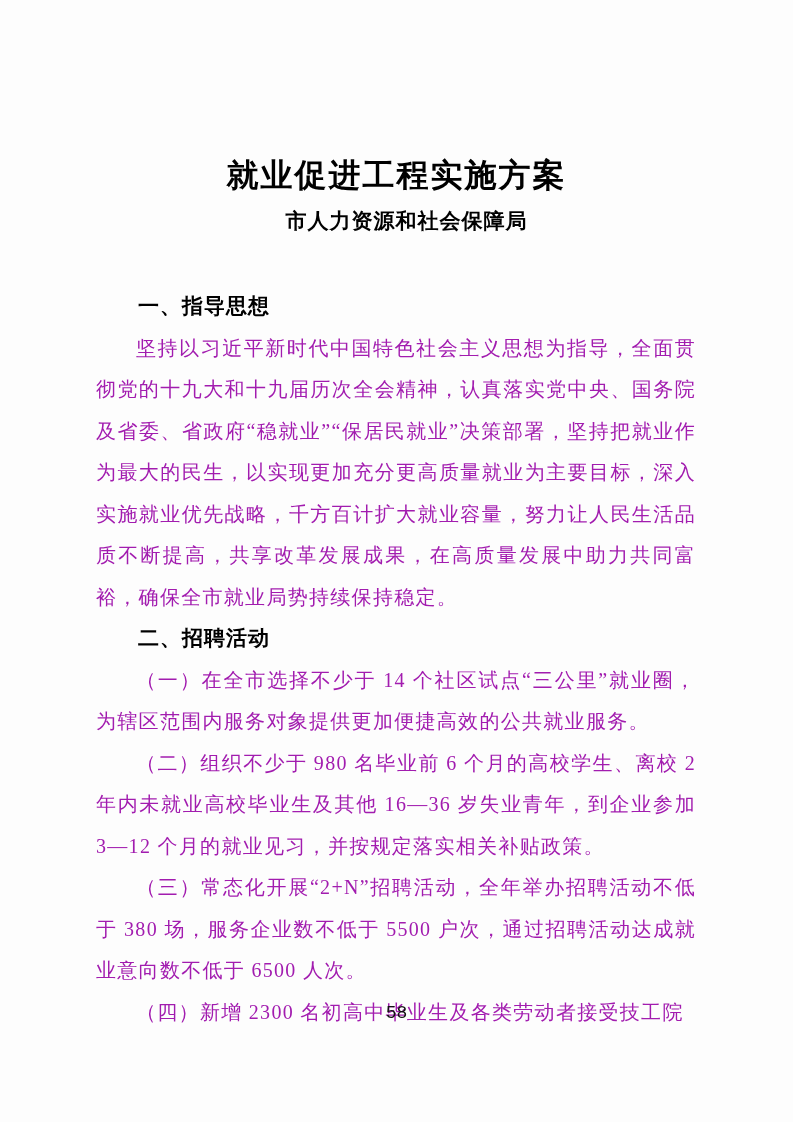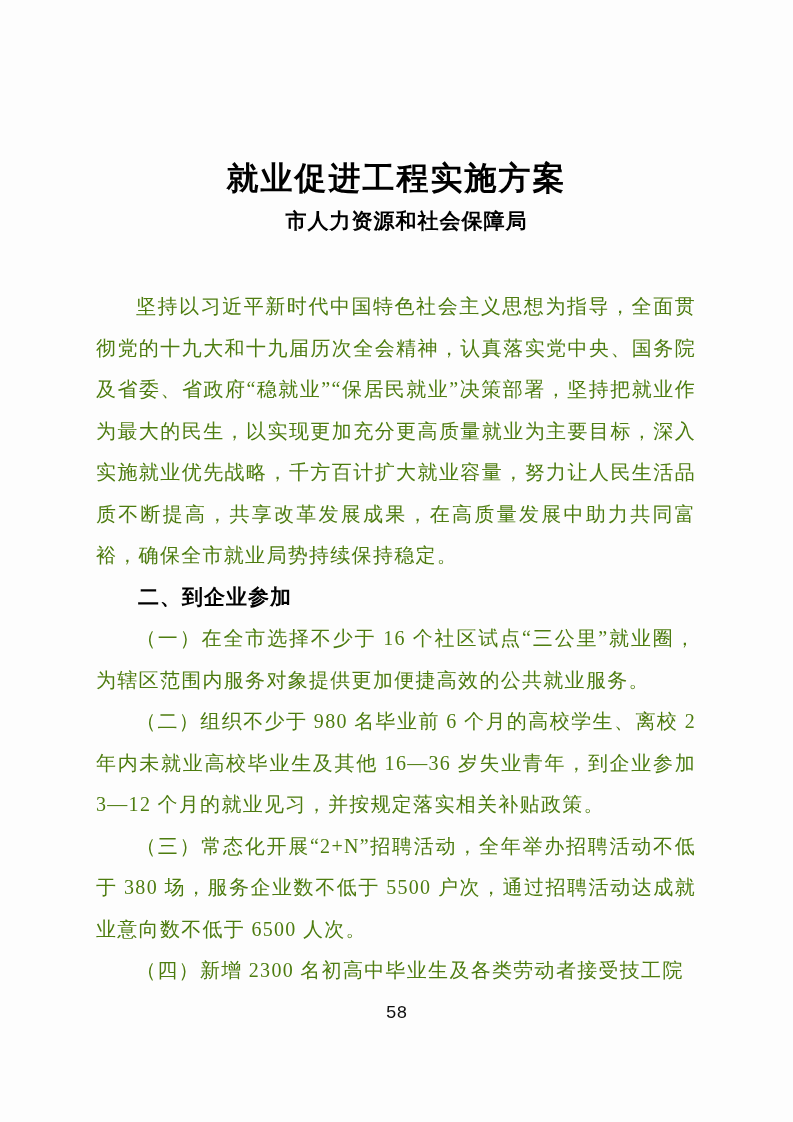--- a/index.html
+++ b/index.html
@@ -10,21 +10,21 @@
     height: 1122px;
     margin: 0 auto;
     background: #fdfdfd;
     overflow: hidden;
     font-family: "Liberation Serif", "DejaVu Serif", serif;
     color: #101010;
   }
   .title {
     margin-top: 158px;
     text-align: center;
-    font-family: Liberation Serif, serif;
+    font-family: Liberation Mono, monospace;
     font-weight: bold;
     font-size: 32px;
     line-height: 40px;
     letter-spacing: 2px;
     color: #000;
   }
   .subtitle {
     margin-top: 8px;
     text-align: center;
     font-family: "Liberation Serif", "DejaVu Serif", serif;
@@ -47,41 +47,42 @@
     text-indent: 2em;
     letter-spacing: 1px;
     color: #000;
   }
   .para {
     font-size: 20px;
     line-height: 41.5px;
     text-indent: 2em;
     text-align: justify;
     letter-spacing: 1.3px;
-    color: #4d7c0f;
+    color: #a21caf;
   }
   .page-number {
     position: absolute;
     left: 0;
     right: 0;
     top: 1003px;
     text-align: center;
     font-size: 18px;
     color: #111;
     font-family: Liberation Mono, monospace;
   }
 </style>
 </head>
 <body>
 
 <div class="page">
   <div class="title">就业促进工程实施方案</div>
   <div class="subtitle">市人力资源和社会保障局</div>
   <div class="content" id="content">
+      <div class="section-heading">一、指导思想</div>
       <div class="para">坚持以习近平新时代中国特色社会主义思想为指导，全面贯彻党的十九大和十九届历次全会精神，认真落实党中央、国务院及省委、省政府“稳就业”“保居民就业”决策部署，坚持把就业作为最大的民生，以实现更加充分更高质量就业为主要目标，深入实施就业优先战略，千方百计扩大就业容量，努力让人民生活品质不断提高，共享改革发展成果，在高质量发展中助力共同富裕，确保全市就业局势持续保持稳定。</div>
-      <div class="section-heading">二、到企业参加</div>
-      <div class="para">（一）在全市选择不少于 16 个社区试点“三公里”就业圈，为辖区范围内服务对象提供更加便捷高效的公共就业服务。</div>
+      <div class="section-heading">二、招聘活动</div>
+      <div class="para">（一）在全市选择不少于 14 个社区试点“三公里”就业圈，为辖区范围内服务对象提供更加便捷高效的公共就业服务。</div>
       <div class="para">（二）组织不少于 980 名毕业前 6 个月的高校学生、离校 2 年内未就业高校毕业生及其他 16—36 岁失业青年，到企业参加 3—12 个月的就业见习，并按规定落实相关补贴政策。</div>
       <div class="para">（三）常态化开展“2+N”招聘活动，全年举办招聘活动不低于 380 场，服务企业数不低于 5500 户次，通过招聘活动达成就业意向数不低于 6500 人次。</div>
       <div class="para">（四）新增 2300 名初高中毕业生及各类劳动者接受技工院</div>
     </div>
   <div class="page-number">58</div>
 </div>
 
 </body></html>

